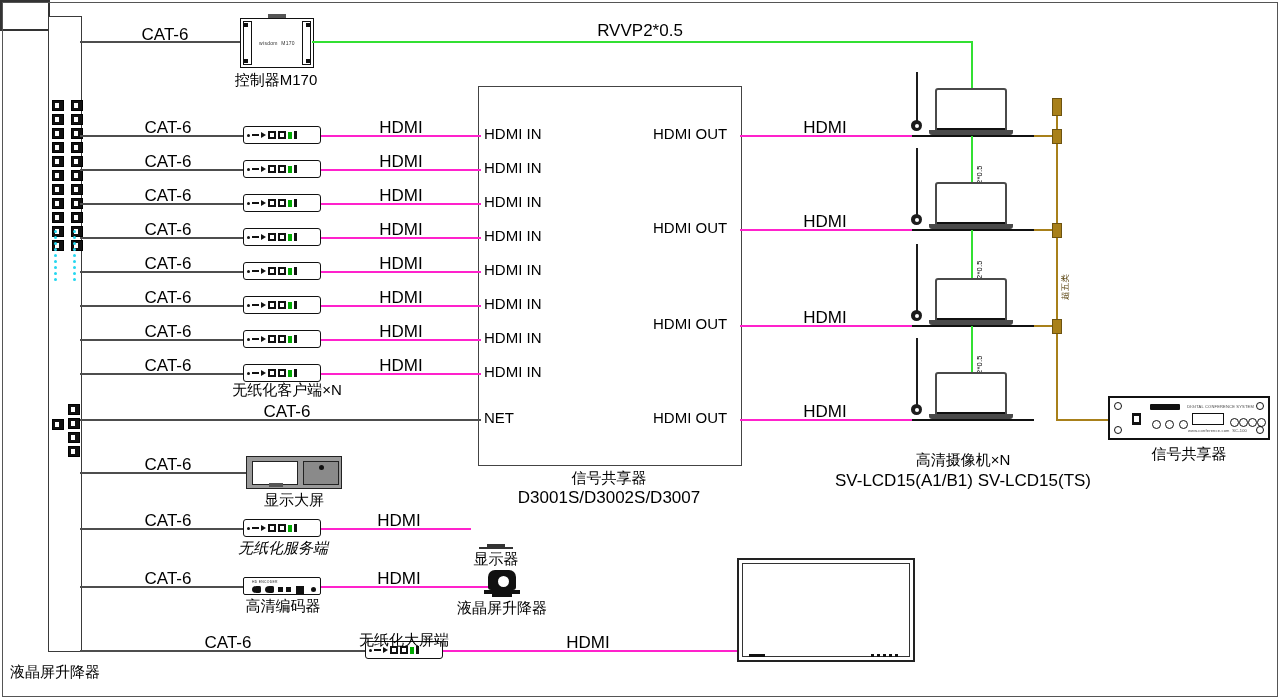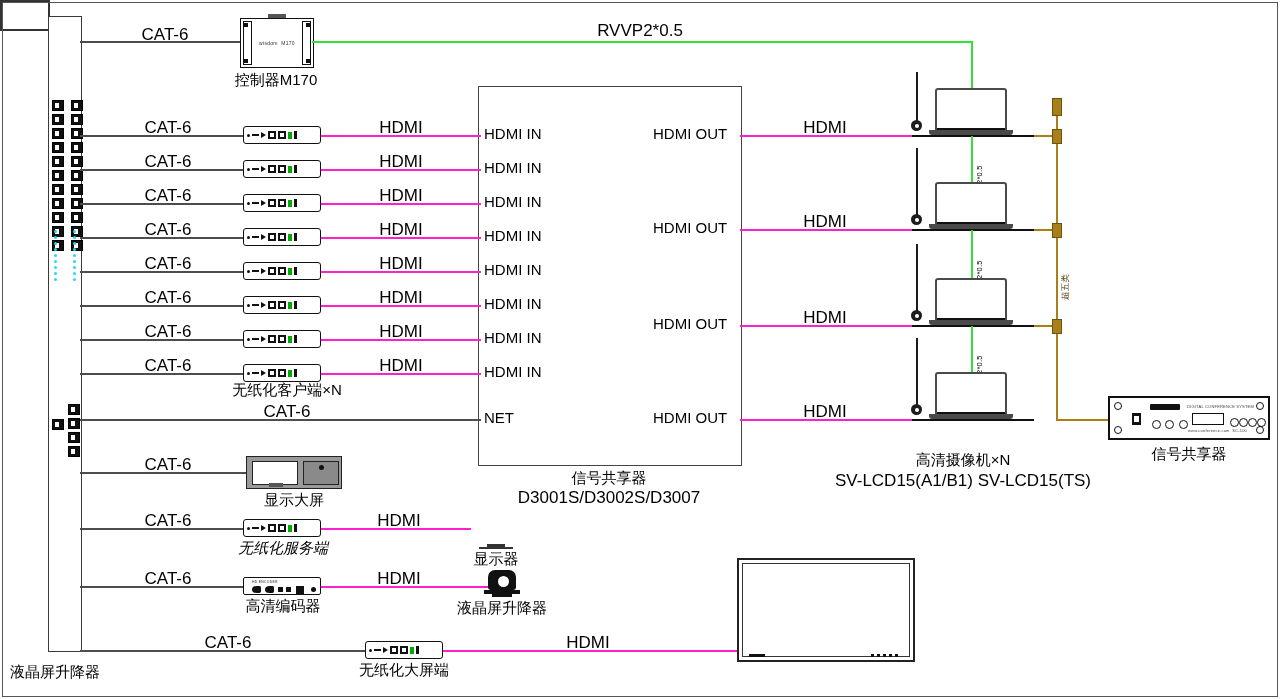--- a/index.html
+++ b/index.html
@@ -462,21 +462,21 @@
   <div class="lbl lbl-c" style="left:228px;top:634px;">CAT-6</div>
   <div class="term dev" style="left:365px;top:641px;width:78px;height:18px;">
     <span class="d"></span>
       <span class="dash"></span>
       <span class="arrow"></span>
       <span class="blk"></span>
       <span class="blk"></span>
       <span class="grn"></span>
       <span class="bar"></span>
   </div>
-  <div class="lbl lbl-cn lbl-c" style="left:404px;top:662px;">无纸化大屏端</div>
+  <div class="lbl lbl-cn lbl-c" style="left:404px;top:632px;">无纸化大屏端</div>
   <div class="wire w-h w-hdmi" style="left:443px;top:650px;width:294px;"></div>
   <div class="lbl lbl-c" style="left:588px;top:634px;">HDMI</div>
 
   <div class="bigscreen" style="left:737px;top:558px;width:178px;height:104px;">
     <div class="inner"></div>
     <div class="btns" style="left:10px;bottom:3px;width:16px;"></div>
     <div class="btns" style="right:14px;bottom:3px;width:28px;background:repeating-linear-gradient(90deg,#111 0 3px,transparent 3px 6px);"></div>
   </div>
 
 </div>

